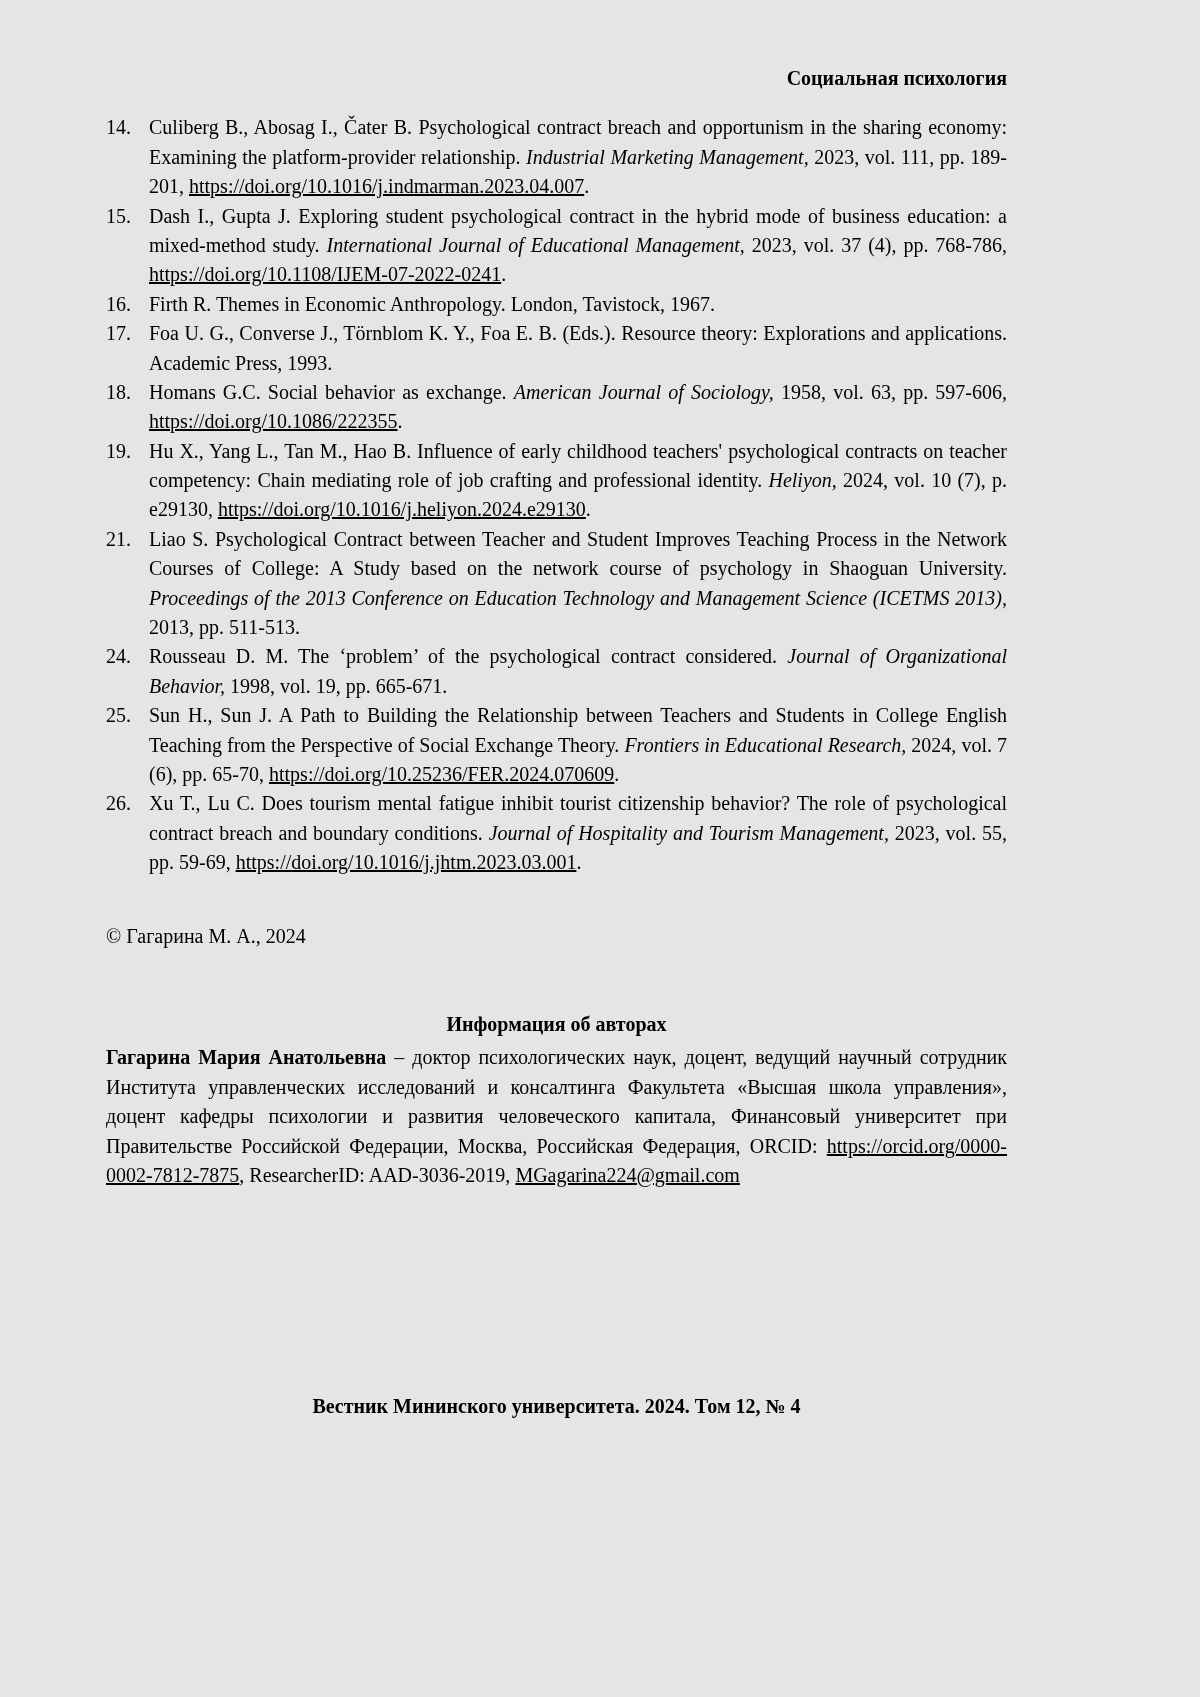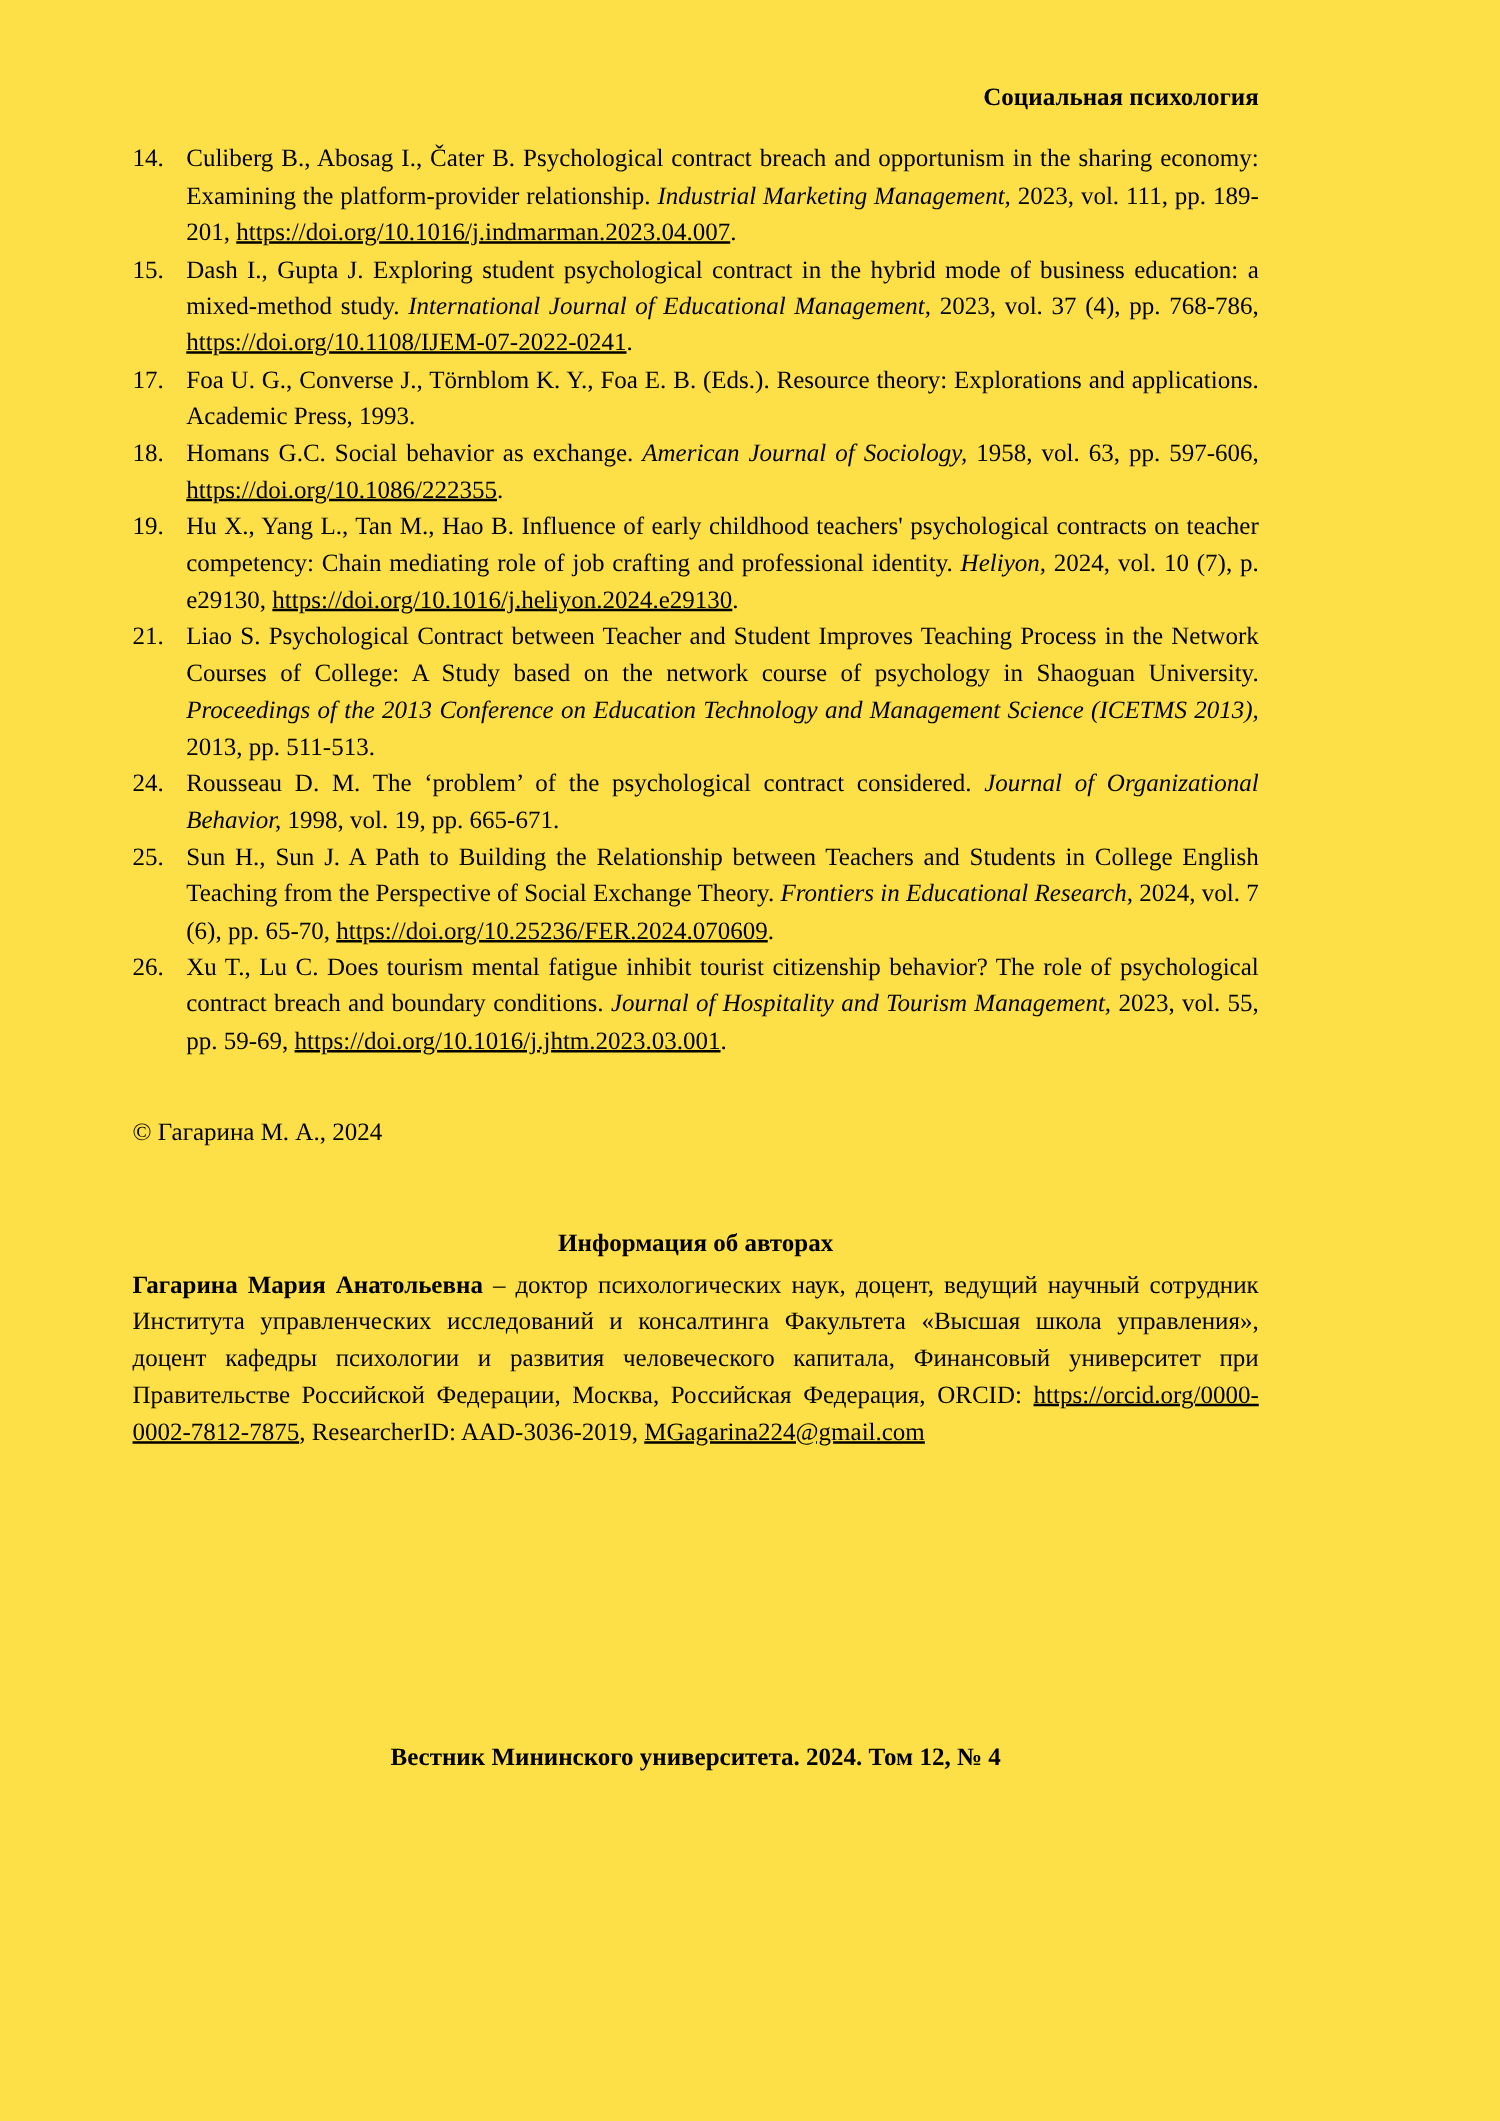--- a/index.html
+++ b/index.html
@@ -2,21 +2,21 @@
 <html><head>
 <meta charset="utf-8">
 <style>
   * { margin: 0; padding: 0; box-sizing: border-box; }
   html, body { background: #ffffff; }
   .page {
     position: relative;
     width: 1200px;
     height: 1697px;
     margin: 0 auto;
-    background: #fde047;
+    background: #e5e5e5;
     color: #000000;
     font-family: "Liberation Serif", serif;
     font-size: 20px;
     line-height: 1.47;
     padding: 64px 193px 0 106px;
     overflow: hidden;
   }
   .running-head {
     text-align: right;
     font-weight: bold;
@@ -62,20 +62,21 @@
 </style>
 </head>
 <body>
 
 <div class="page">
   <div class="running-head">Социальная психология</div>
 
   <div class="ref-list">
       <div class="ref-item"><span class="ref-num">14.</span><span class="seg-plain">Culiberg B., Abosag I., Čater B. Psychological contract breach and opportunism in the sharing economy: Examining the platform-provider relationship. </span><span class="seg-italic">Industrial Marketing Management,</span><span class="seg-plain"> 2023, vol. 111, pp. 189-201, </span><a href="#" class="seg-link">https://doi.org/10.1016/j.indmarman.2023.04.007</a><span class="seg-plain">.</span></div>
       <div class="ref-item"><span class="ref-num">15.</span><span class="seg-plain">Dash I., Gupta J. Exploring student psychological contract in the hybrid mode of business education: a mixed-method study. </span><span class="seg-italic">International Journal of Educational Management,</span><span class="seg-plain"> 2023, vol. 37 (4), pp. 768-786, </span><a href="#" class="seg-link">https://doi.org/10.1108/IJEM-07-2022-0241</a><span class="seg-plain">.</span></div>
+      <div class="ref-item"><span class="ref-num">16.</span><span class="seg-plain">Firth R. Themes in Economic Anthropology. London, Tavistock, 1967.</span></div>
       <div class="ref-item"><span class="ref-num">17.</span><span class="seg-plain">Foa U. G., Converse J., Törnblom K. Y., Foa E. B. (Eds.). Resource theory: Explorations and applications. Academic Press, 1993.</span></div>
       <div class="ref-item"><span class="ref-num">18.</span><span class="seg-plain">Homans G.C. Social behavior as exchange. </span><span class="seg-italic">American Journal of Sociology,</span><span class="seg-plain"> 1958, vol. 63, pp. 597-606, </span><a href="#" class="seg-link">https://doi.org/10.1086/222355</a><span class="seg-plain">.</span></div>
       <div class="ref-item"><span class="ref-num">19.</span><span class="seg-plain">Hu X., Yang L., Tan M., Hao B. Influence of early childhood teachers' psychological contracts on teacher competency: Chain mediating role of job crafting and professional identity. </span><span class="seg-italic">Heliyon,</span><span class="seg-plain"> 2024, vol. 10 (7), p. e29130, </span><a href="#" class="seg-link">https://doi.org/10.1016/j.heliyon.2024.e29130</a><span class="seg-plain">.</span></div>
       <div class="ref-item"><span class="ref-num">21.</span><span class="seg-plain">Liao S. Psychological Contract between Teacher and Student Improves Teaching Process in the Network Courses of College: A Study based on the network course of psychology in Shaoguan University. </span><span class="seg-italic">Proceedings of the 2013 Conference on Education Technology and Management Science (ICETMS 2013),</span><span class="seg-plain"> 2013, pp. 511-513.</span></div>
       <div class="ref-item"><span class="ref-num">24.</span><span class="seg-plain">Rousseau D. M. The ‘problem’ of the psychological contract considered. </span><span class="seg-italic">Journal of Organizational Behavior,</span><span class="seg-plain"> 1998, vol. 19, pp. 665-671.</span></div>
       <div class="ref-item"><span class="ref-num">25.</span><span class="seg-plain">Sun H., Sun J. A Path to Building the Relationship between Teachers and Students in College English Teaching from the Perspective of Social Exchange Theory. </span><span class="seg-italic">Frontiers in Educational Research,</span><span class="seg-plain"> 2024, vol. 7 (6), pp. 65-70, </span><a href="#" class="seg-link">https://doi.org/10.25236/FER.2024.070609</a><span class="seg-plain">.</span></div>
       <div class="ref-item"><span class="ref-num">26.</span><span class="seg-plain">Xu T., Lu C. Does tourism mental fatigue inhibit tourist citizenship behavior? The role of psychological contract breach and boundary conditions. </span><span class="seg-italic">Journal of Hospitality and Tourism Management,</span><span class="seg-plain"> 2023, vol. 55, pp. 59-69, </span><a href="#" class="seg-link">https://doi.org/10.1016/j.jhtm.2023.03.001</a><span class="seg-plain">.</span></div>
     </div>
 
   <div class="copyright">© Гагарина М. А., 2024</div>

